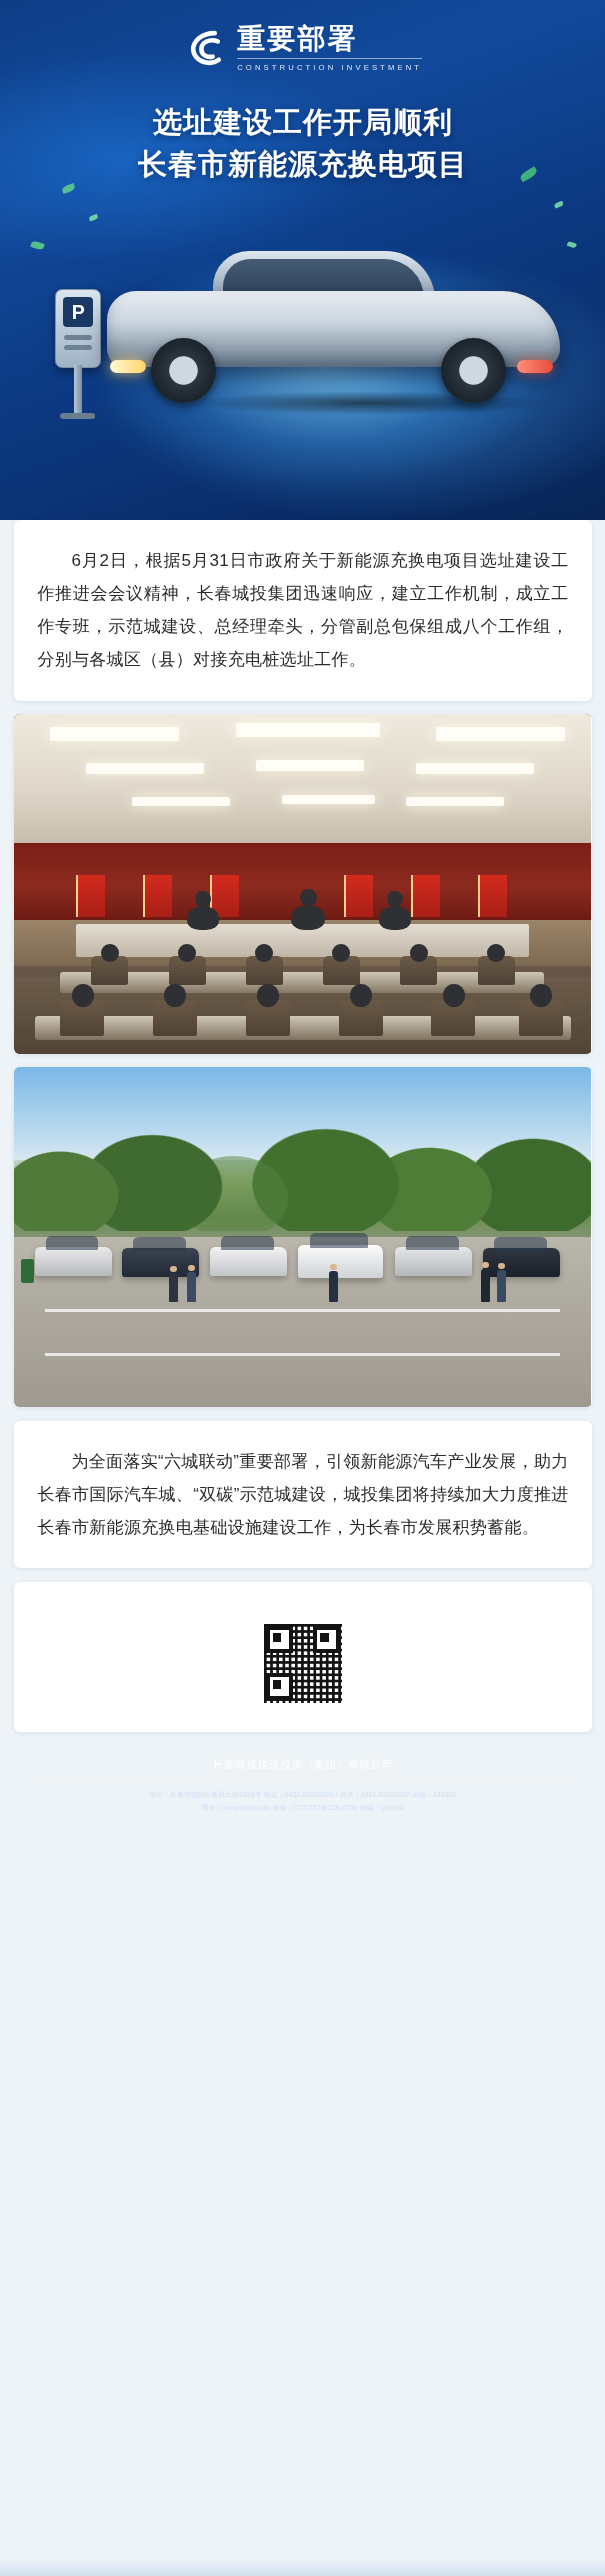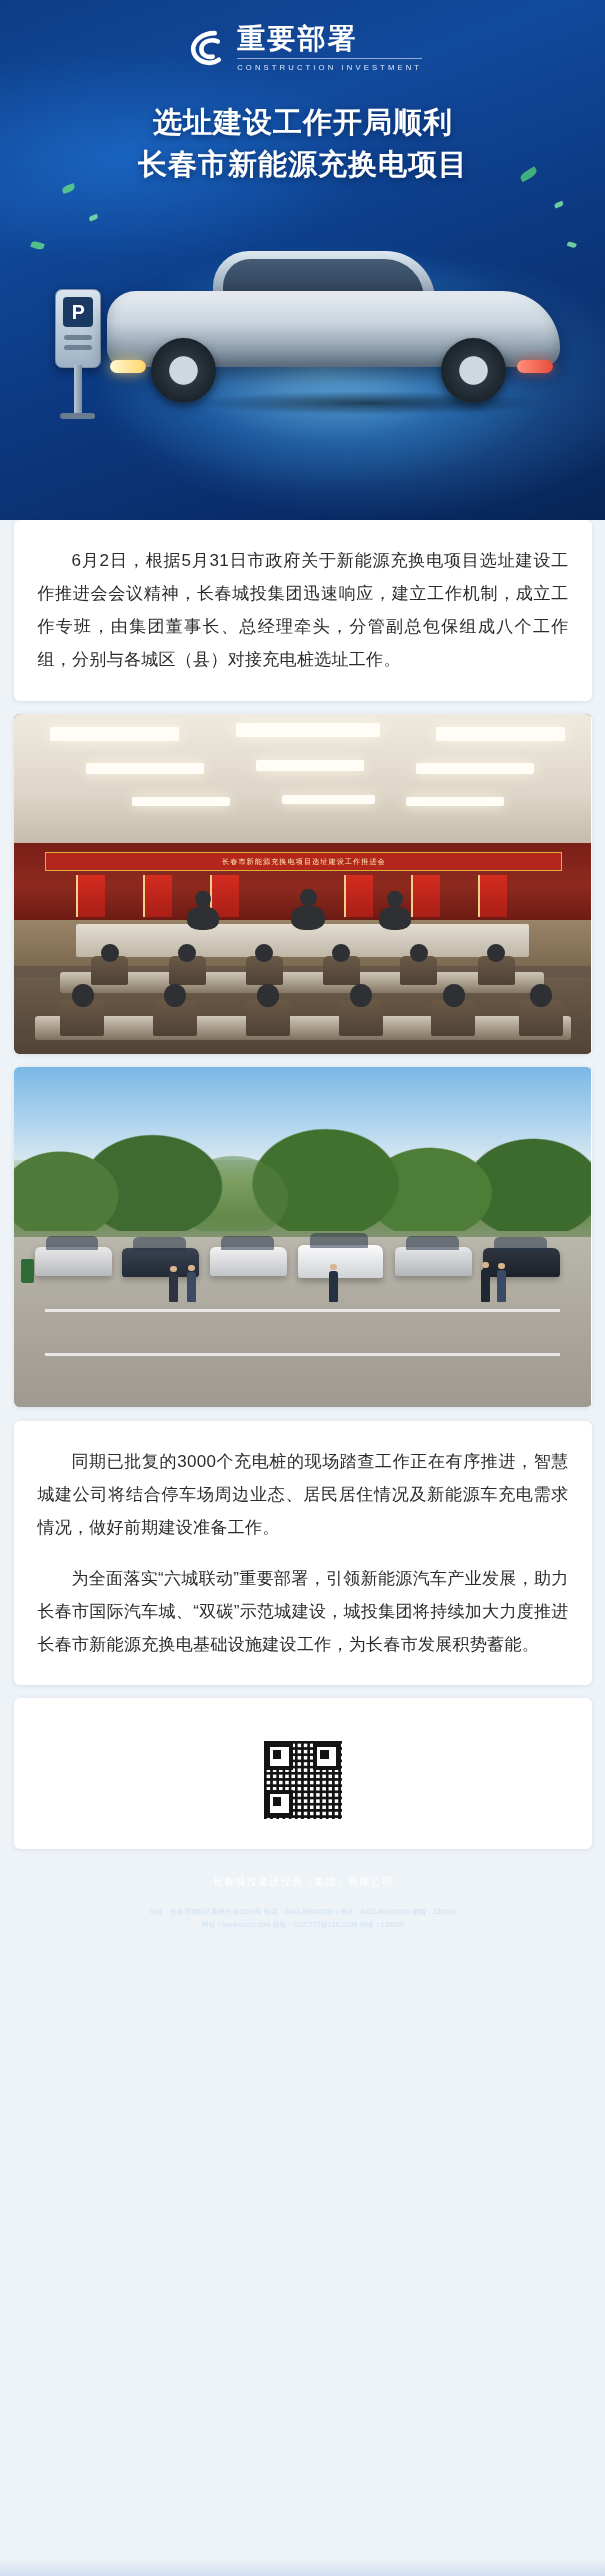--- a/index.html
+++ b/index.html
@@ -483,39 +483,38 @@
         <div class="car-light right"></div>
       </div>
       <div class="wheel front"></div>
       <div class="wheel rear"></div>
     </div>
   </div>
 
   <div class="content">
 
     <div class="card text">
-      <p class="para">6月2日，根据5月31日市政府关于新能源充换电项目选址建设工作推进会会议精神，长春城投集团迅速响应，建立工作机制，成立工作专班，由集团董事长、总经理牵头，分管副总包保组成八个工作组，分别与各城区（县）对接充电桩选址工作。</p>
+      <p class="para">6月2日，根据5月31日市政府关于新能源充换电项目选址建设工作推进会会议精神，长春城投集团迅速响应，建立工作机制，成立工作专班，示范城建设、总经理牵头，分管副总包保组成八个工作组，分别与各城区（县）对接充电桩选址工作。</p>
     </div>
 
     <div class="card">
       <div class="photo meeting">
         <div class="ceiling">
           <div class="ceil-panel" style="left:36px; top:13.4px; width:129px; height:13.4px;"></div>
           <div class="ceil-panel" style="left:222px; top:9.3px; width:144px; height:13.4px;"></div>
           <div class="ceil-panel" style="left:422px; top:13.4px; width:129px; height:13.4px;"></div>
           <div class="ceil-panel" style="left:72px; top:49px; width:118px; height:11.3px;"></div>
           <div class="ceil-panel" style="left:242px; top:46px; width:108px; height:11.3px;"></div>
           <div class="ceil-panel" style="left:402px; top:49px; width:118px; height:11.3px;"></div>
           <div class="ceil-panel" style="left:118px; top:83px; width:98px; height:9.3px;"></div>
           <div class="ceil-panel" style="left:268px; top:81px; width:93px; height:9.3px;"></div>
           <div class="ceil-panel" style="left:392px; top:83px; width:98px; height:9.3px;"></div>
         </div>
 
         <div class="wall-red"></div>
-        <div class="banner">长春市新能源充换电项目选址建设工作推进会</div>
 
         <div class="flag" style="left:62px;"></div>
         <div class="flag" style="left:129px;"></div>
         <div class="flag" style="left:196px;"></div>
         <div class="flag" style="left:330px;"></div>
         <div class="flag" style="left:397px;"></div>
         <div class="flag" style="left:464px;"></div>
 
         <div class="stage"></div>
         <div class="desk-front"></div>
@@ -605,21 +604,20 @@
           </div>
         <div class="pperson" style="left:483px; top:203px; height:32px; background:#394a63;">
             <span class="ph"></span>
           </div>
 
         <div style="position:absolute;left:6.2px;top:192px;width:13.4px;height:24px;background:#2f6b35;border-radius:2.1px;"></div>
       </div>
     </div>
 
     <div class="card text">
-      <p class="para">同期已批复的3000个充电桩的现场踏查工作正在有序推进，智慧城建公司将结合停车场周边业态、居民居住情况及新能源车充电需求情况，做好前期建设准备工作。</p>
       <p class="para">为全面落实“六城联动”重要部署，引领新能源汽车产业发展，助力长春市国际汽车城、“双碳”示范城建设，城投集团将持续加大力度推进长春市新能源充换电基础设施建设工作，为长春市发展积势蓄能。</p>
     </div>
 
     <div class="card" style="padding: 20.6px 0 25px 0;">
       <div class="qr-block">
         <div class="qr">
           <span class="eye tl">
               <i></i>
             </span>
           <span class="eye tr">

